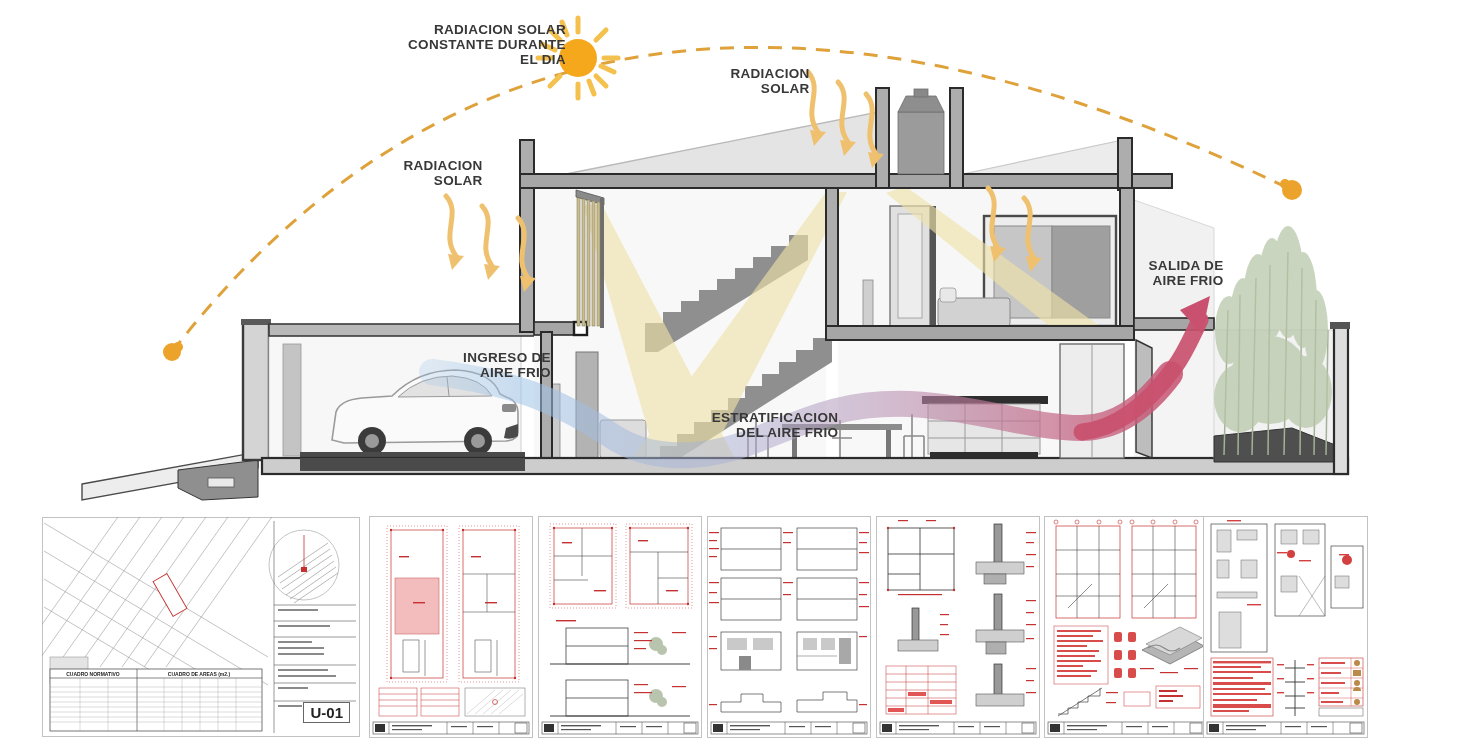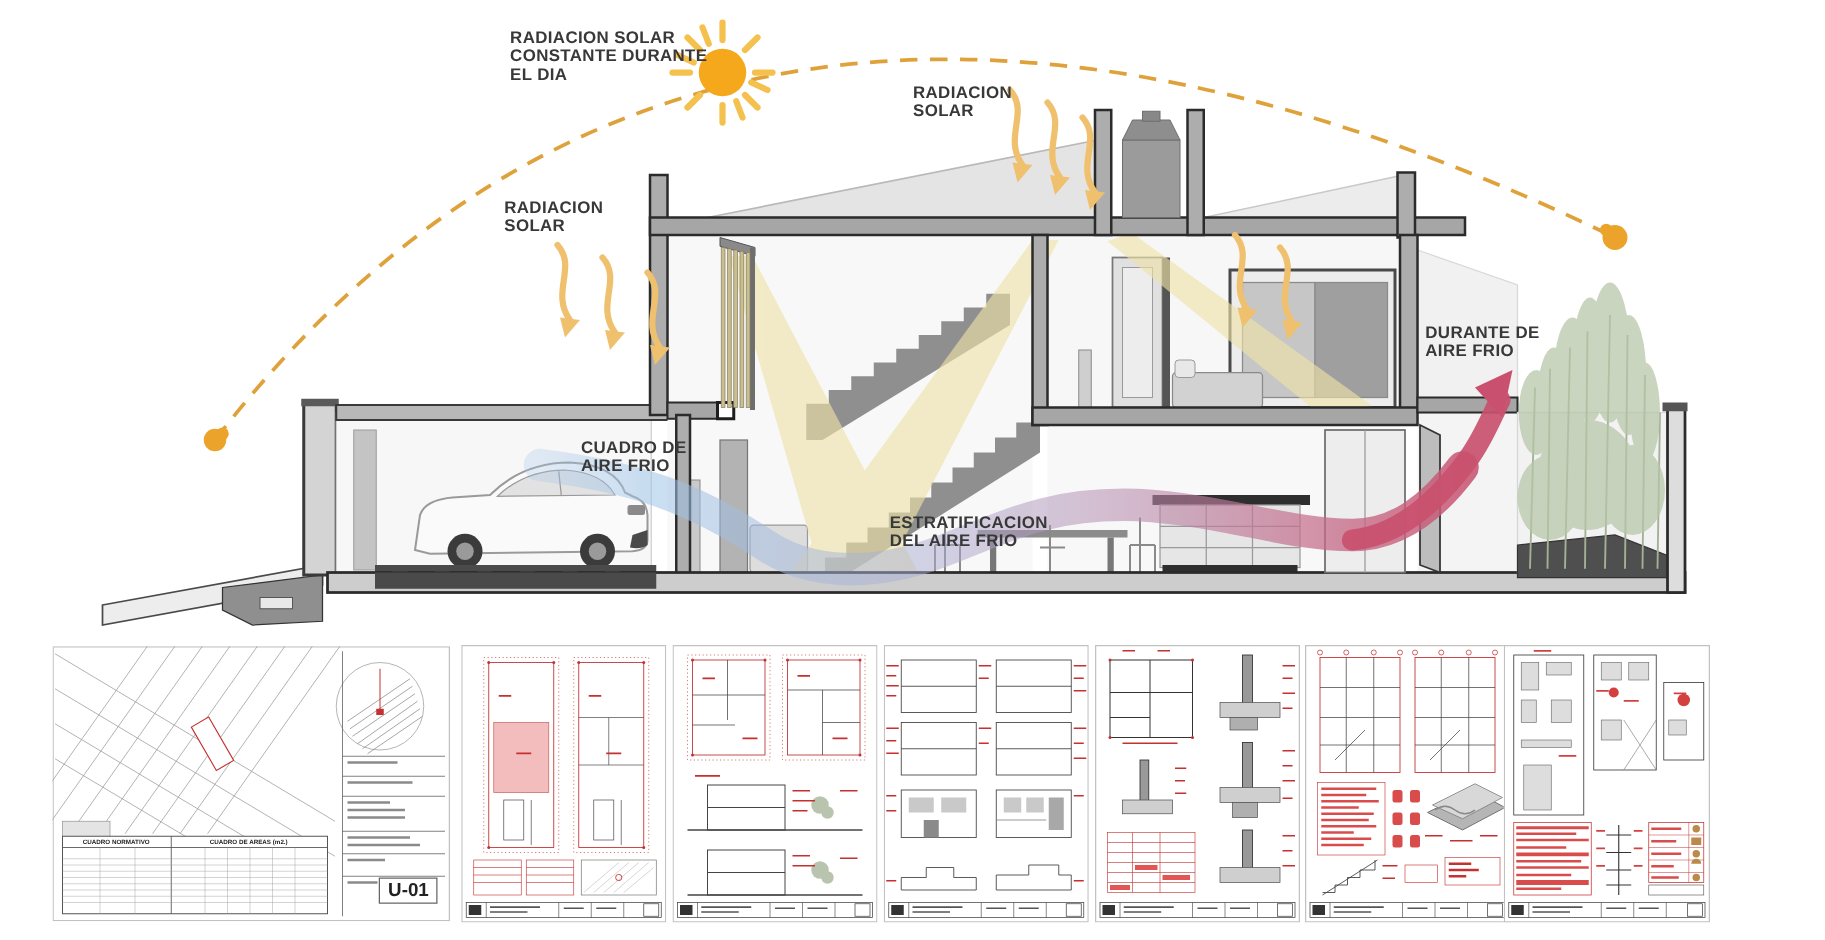--- a/index.html
+++ b/index.html
@@ -1,18 +1,18 @@
 <!DOCTYPE html>
 <html><head>
 <meta charset="utf-8">
 <style>
   html,body{margin:0;padding:0;background:#ffffff;}
   #canvas{position:relative;width:1460px;height:752px;background:#fff;overflow:hidden;
           font-family:"Liberation Sans", sans-serif;}
-  .diagram-label{position:absolute;transform:translateX(-50%);text-align:left;
+  .diagram-label{position:absolute;transform:translateX(-50%);text-align:right;
     font-weight:bold;font-size:13.5px;line-height:15px;color:#383838;
     letter-spacing:.3px;white-space:pre-line;}
   #diagram-svg{position:absolute;left:0;top:0;}
   .sheets-row{position:absolute;left:0;top:510px;width:1460px;height:242px;padding-left:44px;}
   .sheet{position:absolute;background:#fff;}
   .sheet svg{display:block;}
   .u01-code{position:absolute;right:10px;bottom:14px;font-weight:bold;font-size:15px;color:#222;
     border:1px solid #666;padding:1px 6px;background:#fff;}
 </style>
 </head>
@@ -277,25 +277,25 @@
     </g>
   </svg>
 
   <div class="diagram-label" style="left:487px;top:22px;">RADIACION SOLAR
 CONSTANTE DURANTE
 EL DIA</div>
   <div class="diagram-label" style="left:443px;top:158px;">RADIACION
 SOLAR</div>
   <div class="diagram-label" style="left:770px;top:66px;">RADIACION
 SOLAR</div>
-  <div class="diagram-label" style="left:507px;top:350px;">CUADRO DE
+  <div class="diagram-label" style="left:507px;top:350px;">INGRESO DE
 AIRE FRIO</div>
   <div class="diagram-label" style="left:731px;top:410px;margin-left:44px;">ESTRATIFICACION
 DEL AIRE FRIO</div>
-  <div class="diagram-label" style="left:1186px;top:258px;">DURANTE DE
+  <div class="diagram-label" style="left:1186px;top:258px;">SALIDA DE
 AIRE FRIO</div>
 
   <div class="sheets-row">
 
     <div class="sheet" style="left:42px;top:7px;width:318px;height:220px;">
       <svg width="318" height="220" viewBox="0 0 318 220">
         <rect x="0.5" y="0.5" width="317" height="219" fill="#fff" stroke="#C2C2C2"></rect>
         <g stroke="#9a9a9a" stroke-width="0.6">
           <line x1="-30" y1="150" x2="90" y2="-20"></line>
             <line x1="-8" y1="150" x2="112" y2="-20"></line>

